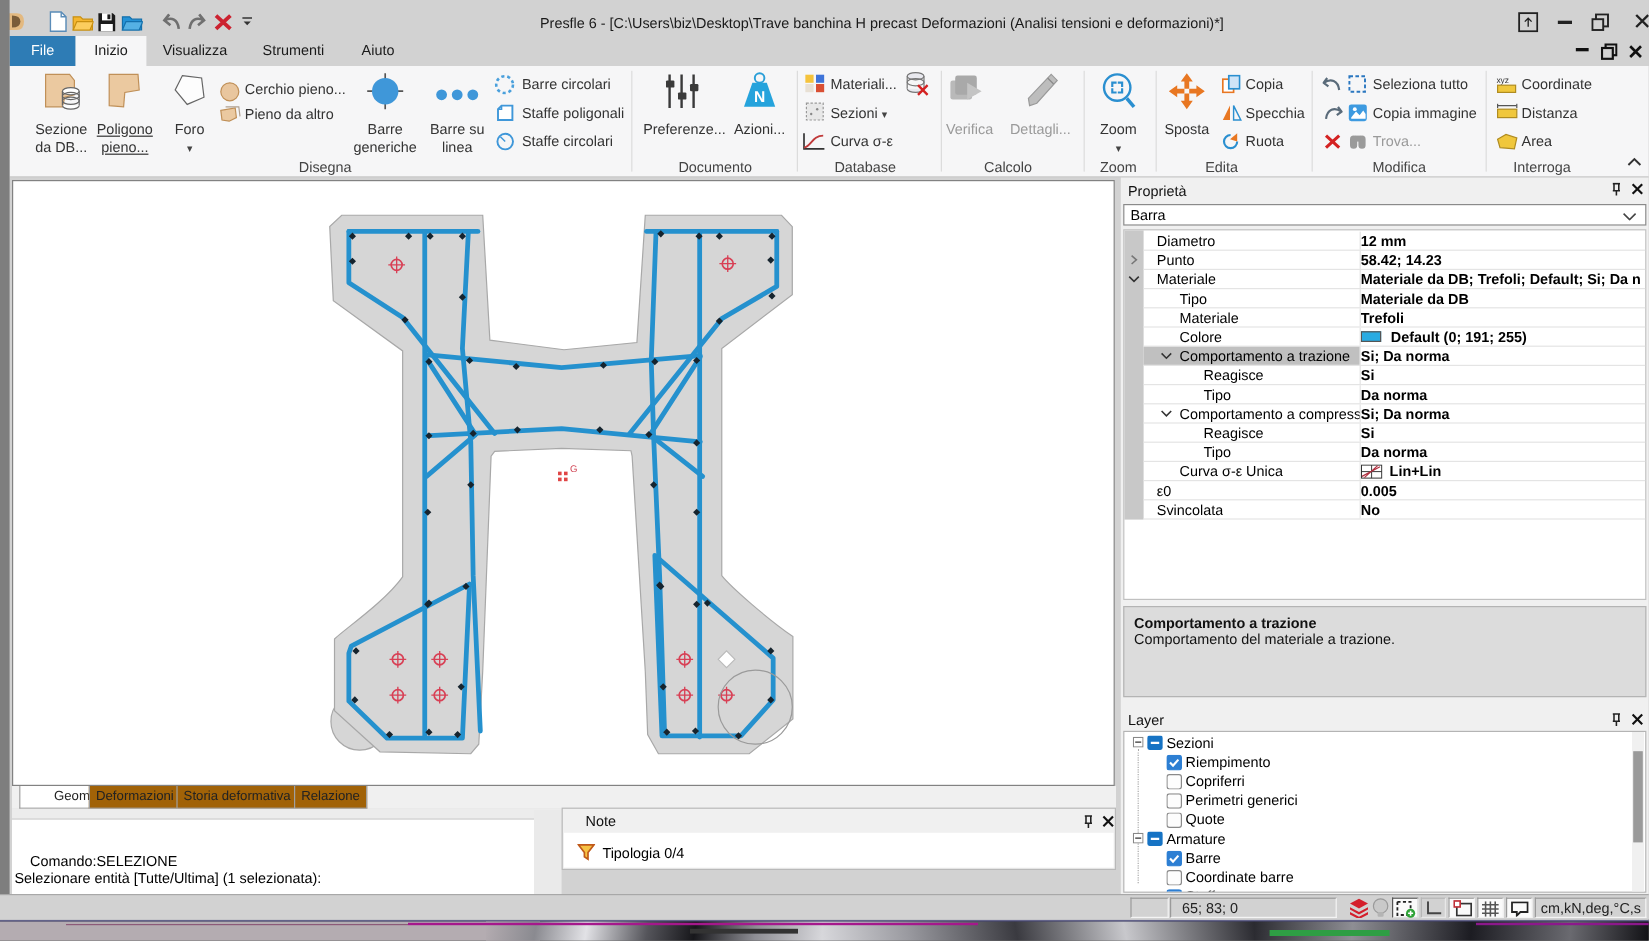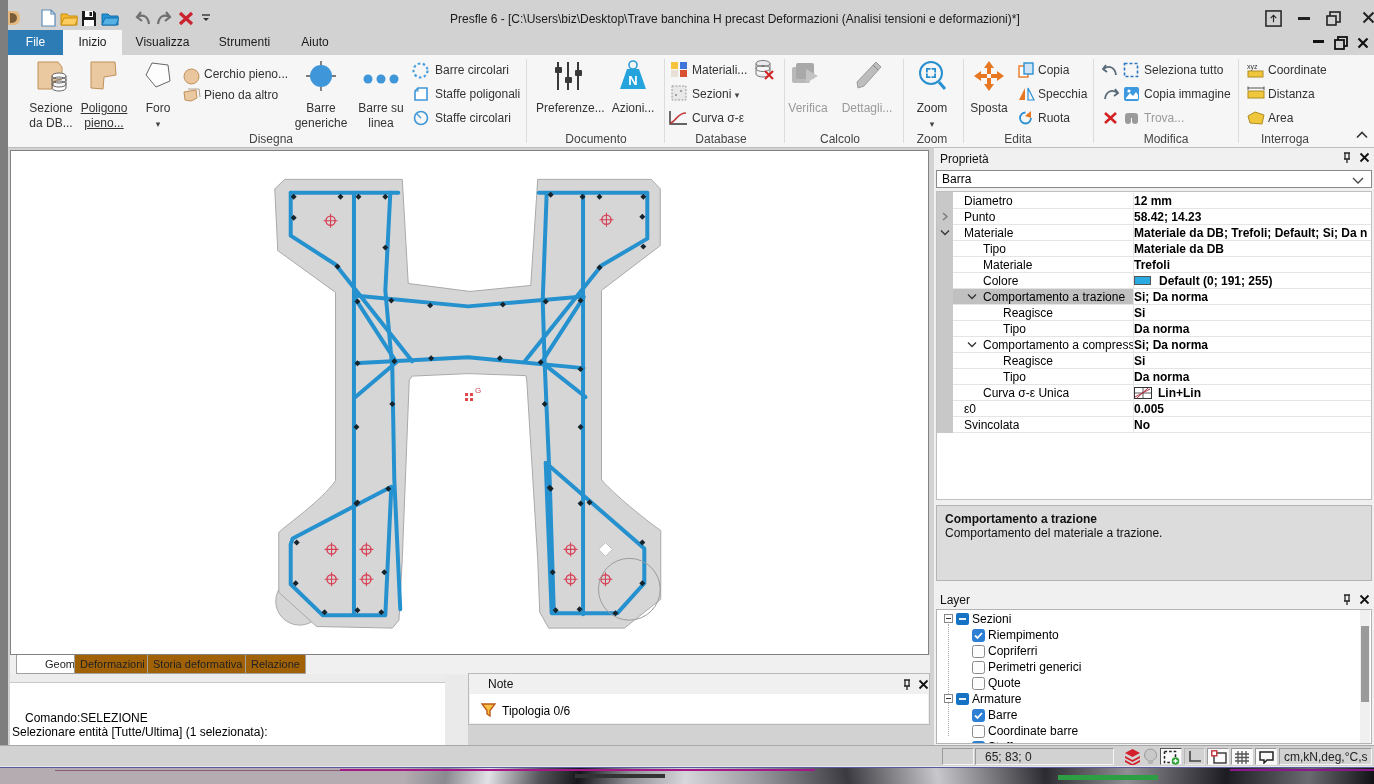--- a/index.html
+++ b/index.html
@@ -502,21 +502,21 @@
   <svg class="abs" style="left:433px; top:5px;" width="10" height="12" viewBox="0 0 10 12">
       <path d="M2 1 H8 M3 1 V7 M7 1 V7 M2 7 H8 M5 7 V11" stroke="#222" stroke-width="1.3" fill="none"></path>
     </svg>
   <svg class="abs" style="left:449px; top:5px;" width="11" height="11" viewBox="0 0 11 11">
       <path d="M1.5 1.5 L9.5 9.5 M9.5 1.5 L1.5 9.5" stroke="#111" stroke-width="1.8"></path>
     </svg>
   <div id="notebody">
     <svg class="abs" style="left:11px; top:9px;" width="15" height="15" viewBox="0 0 15 15">
         <path d="M1 1 L14 1 L9 7.5 L9 13 L6 11 L6 7.5 Z" fill="#f6c243" stroke="#c05a1a" stroke-width="1.4"></path>
       </svg>
-    <div style="position:absolute; left:32px; top:10px; font-size:12px;">Tipologia 0/6</div>
+    <div style="position:absolute; left:32px; top:10px; font-size:12px;">Tipologia 0/4</div>
   </div>
 </div>
 <div class="abs" id="rightpanel">
   <div class="paneltitle" style="left:6px; top:4px;">Proprietà</div>
   <div id="combo">Barra<svg style="position:absolute; right:7px; top:6px;" width="12" height="7" viewBox="0 0 12 7">
         <path d="M1 1 L6 6 L11 1" fill="none" stroke="#444" stroke-width="1.3"></path>
       </svg></div>
   <svg class="abs" style="left:408px; top:4px;" width="10" height="12" viewBox="0 0 10 12">
       <path d="M2 1 H8 M3 1 V7 M7 1 V7 M2 7 H8 M5 7 V11" stroke="#222" stroke-width="1.3" fill="none"></path>
     </svg>

